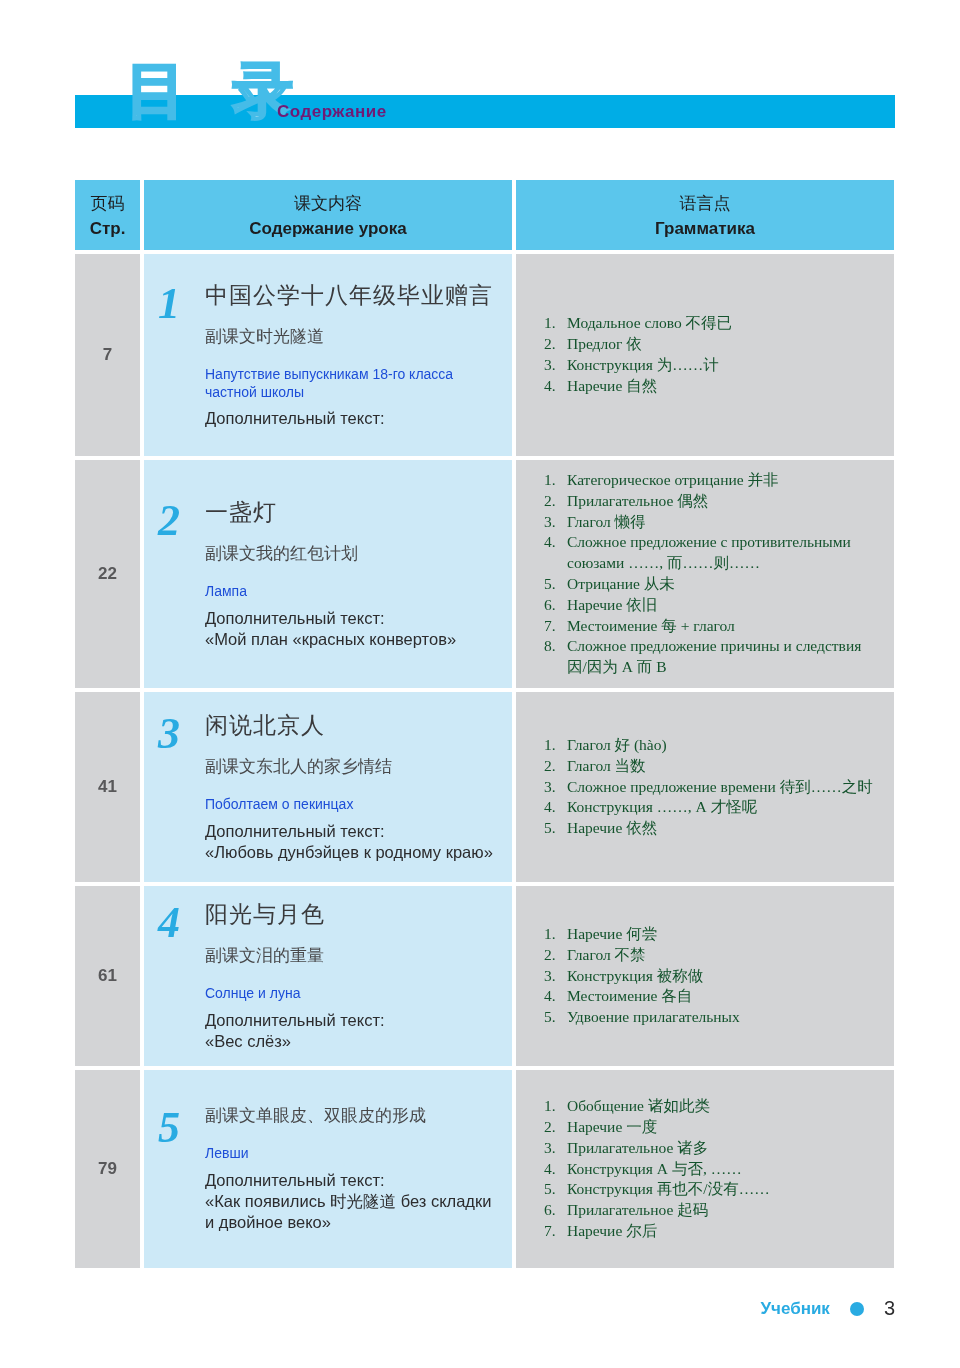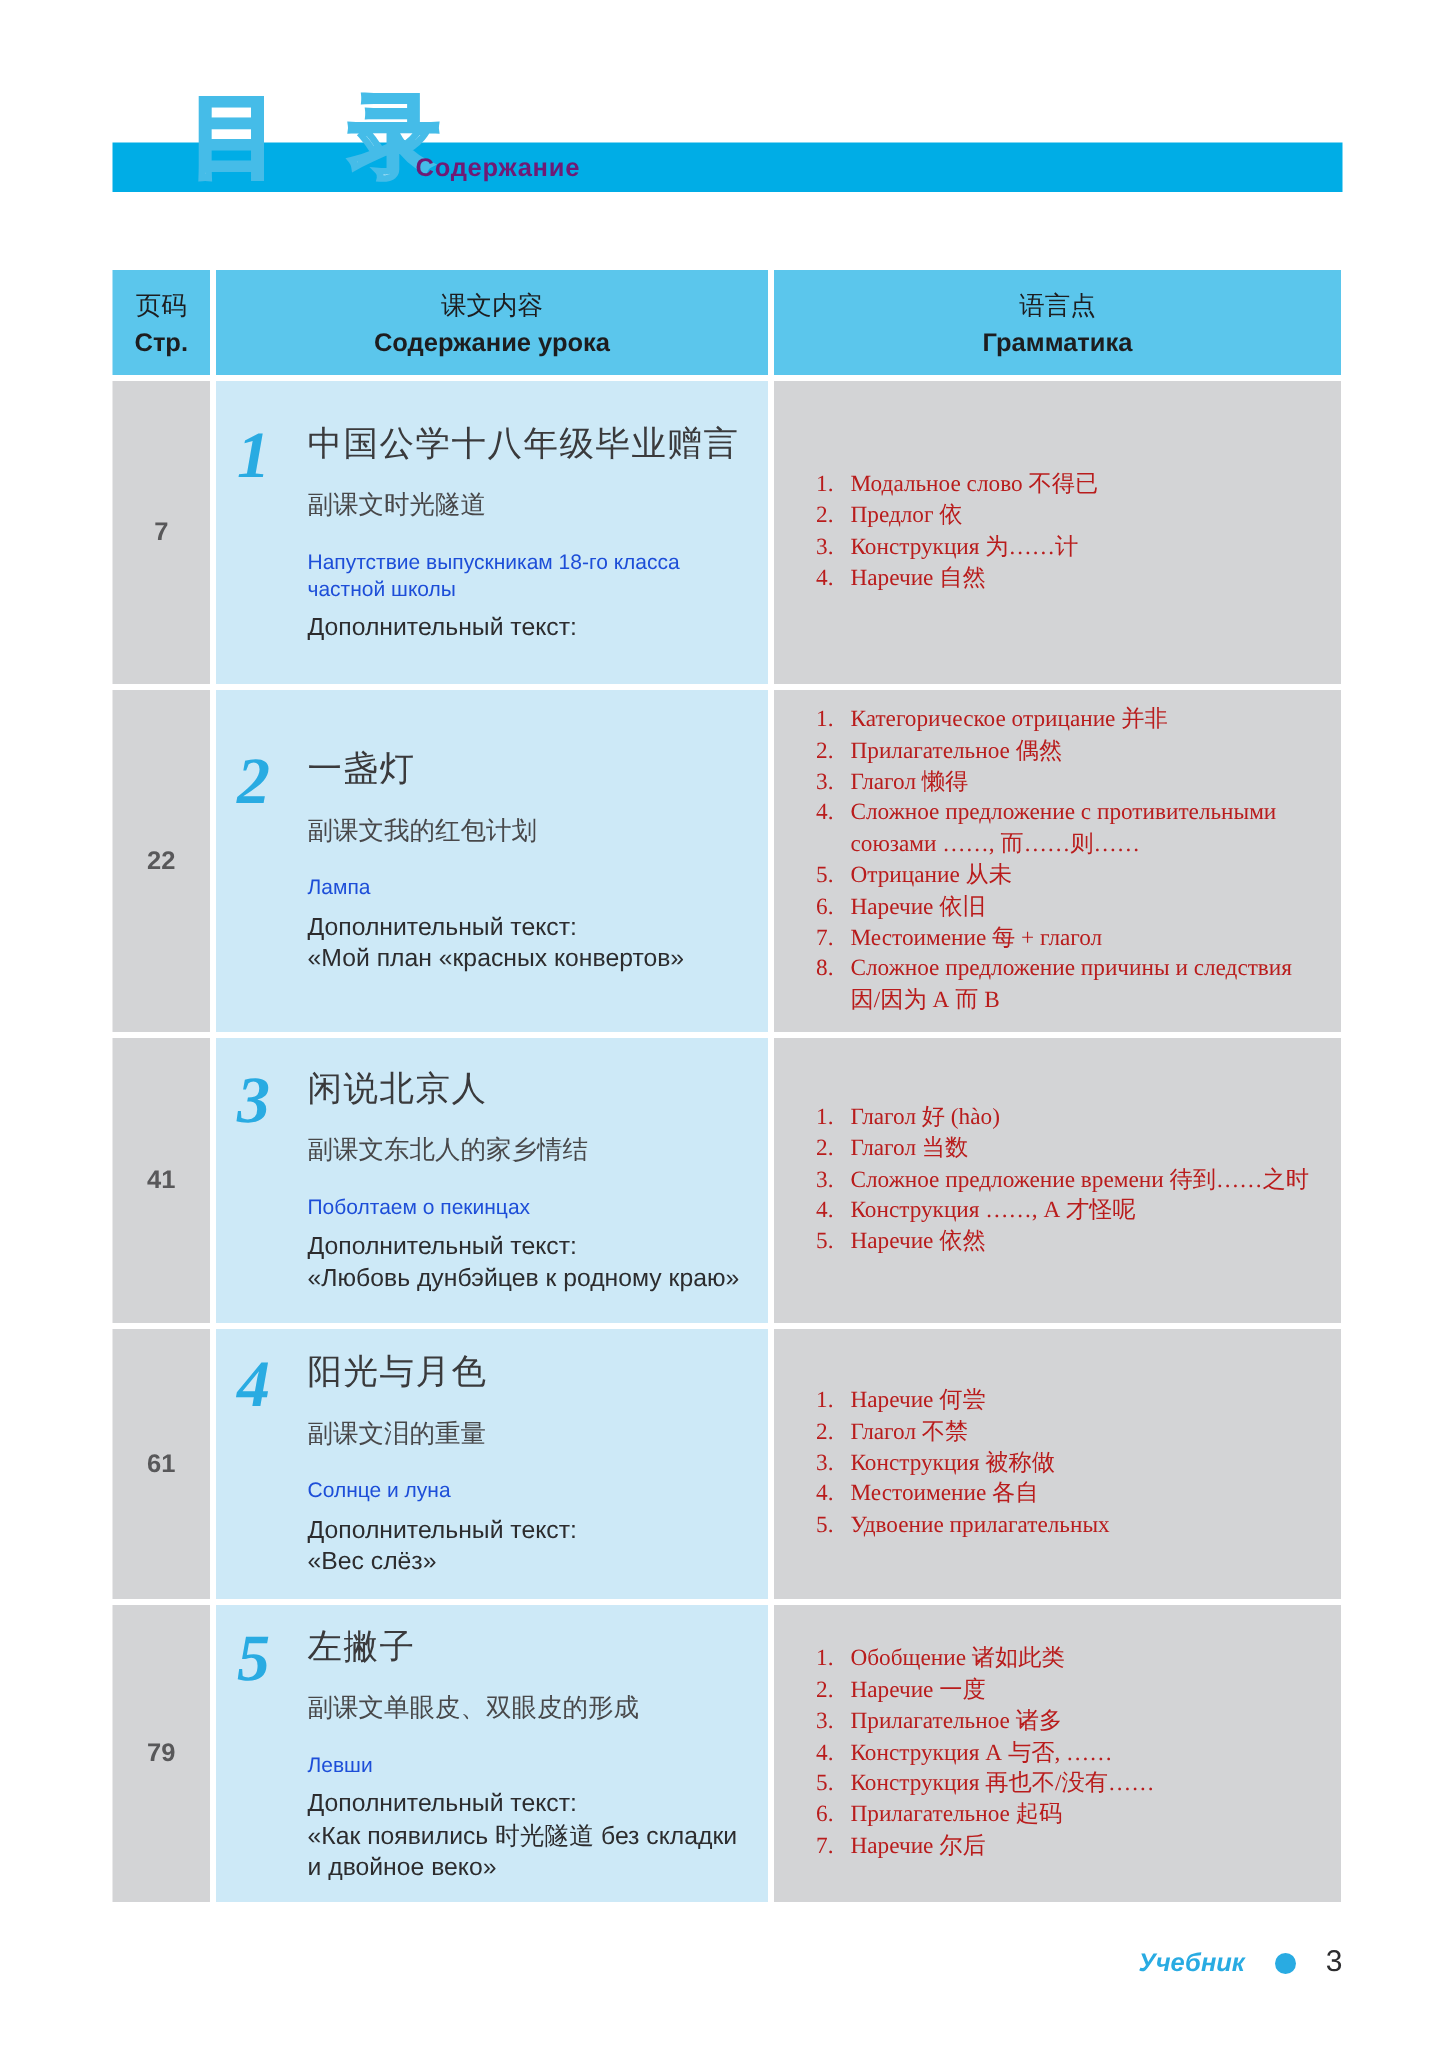--- a/index.html
+++ b/index.html
@@ -65,30 +65,30 @@
   .ru-title{font-size:14px;color:#1d4ed8;line-height:1.25;margin-bottom:7px;}
   .ru-extra{font-size:16.5px;color:#2C2C2E;line-height:1.3;}
   .grammar{
     background:var(--gray,#D3D4D6);
     display:flex;align-items:center;
     padding:10px 10px 10px 28px;
   }
   .grammar ol{
     margin:0;padding:0;list-style:none;counter-reset:g;
     font-family:"Liberation Serif",serif;font-size:15.5px;
-    color:#b91c1c;line-height:1.34;
+    color:#14532d;line-height:1.34;
   }
   .grammar li{counter-increment:g;position:relative;padding-left:23px;}
   .grammar li::before{content:counter(g) ".";position:absolute;left:0;}
   
   .footer{
     position:absolute;top:1297px;right:65px;
     display:flex;align-items:center;gap:20px;
   }
-  .footer-label{color:var(--accent,#29ABE2);font-weight:bold;font-size:17px;font-style:italic;}
+  .footer-label{color:var(--accent,#29ABE2);font-weight:bold;font-size:17px;}
   .footer-dot{width:14px;height:14px;border-radius:50%;background:var(--accent,#29ABE2);}
   .footer-page{font-size:20px;color:#2d2d2f;}
 </style>
 </head>
 <body>
 
 <div class="toc-title-cn">目 录</div>
 <div class="header-bar"></div>
 <div class="toc-title-ru">Содержание</div>
 
@@ -218,21 +218,20 @@
         <li>Местоимение 各自</li>
         <li>Удвоение прилагательных</li>
       </ol>
   </div>
 
   <div class="cell pagecell">79</div>
   <div class="cell lesson">
     <div class="lesson-inner">
       <div class="num">5</div>
       <div class="texts">
-        <div class="cn-title">左撇子</div>
         <div class="cn-sub">
           <span>副课文</span>
           <span>单眼皮、双眼皮的形成</span>
         </div>
         <div class="ru-title">Левши</div>
         <div class="ru-extra">
           <div>Дополнительный текст:</div>
           <div>«Как появились 时光隧道 без складки и двойное веко»</div>
         </div>
       </div>

